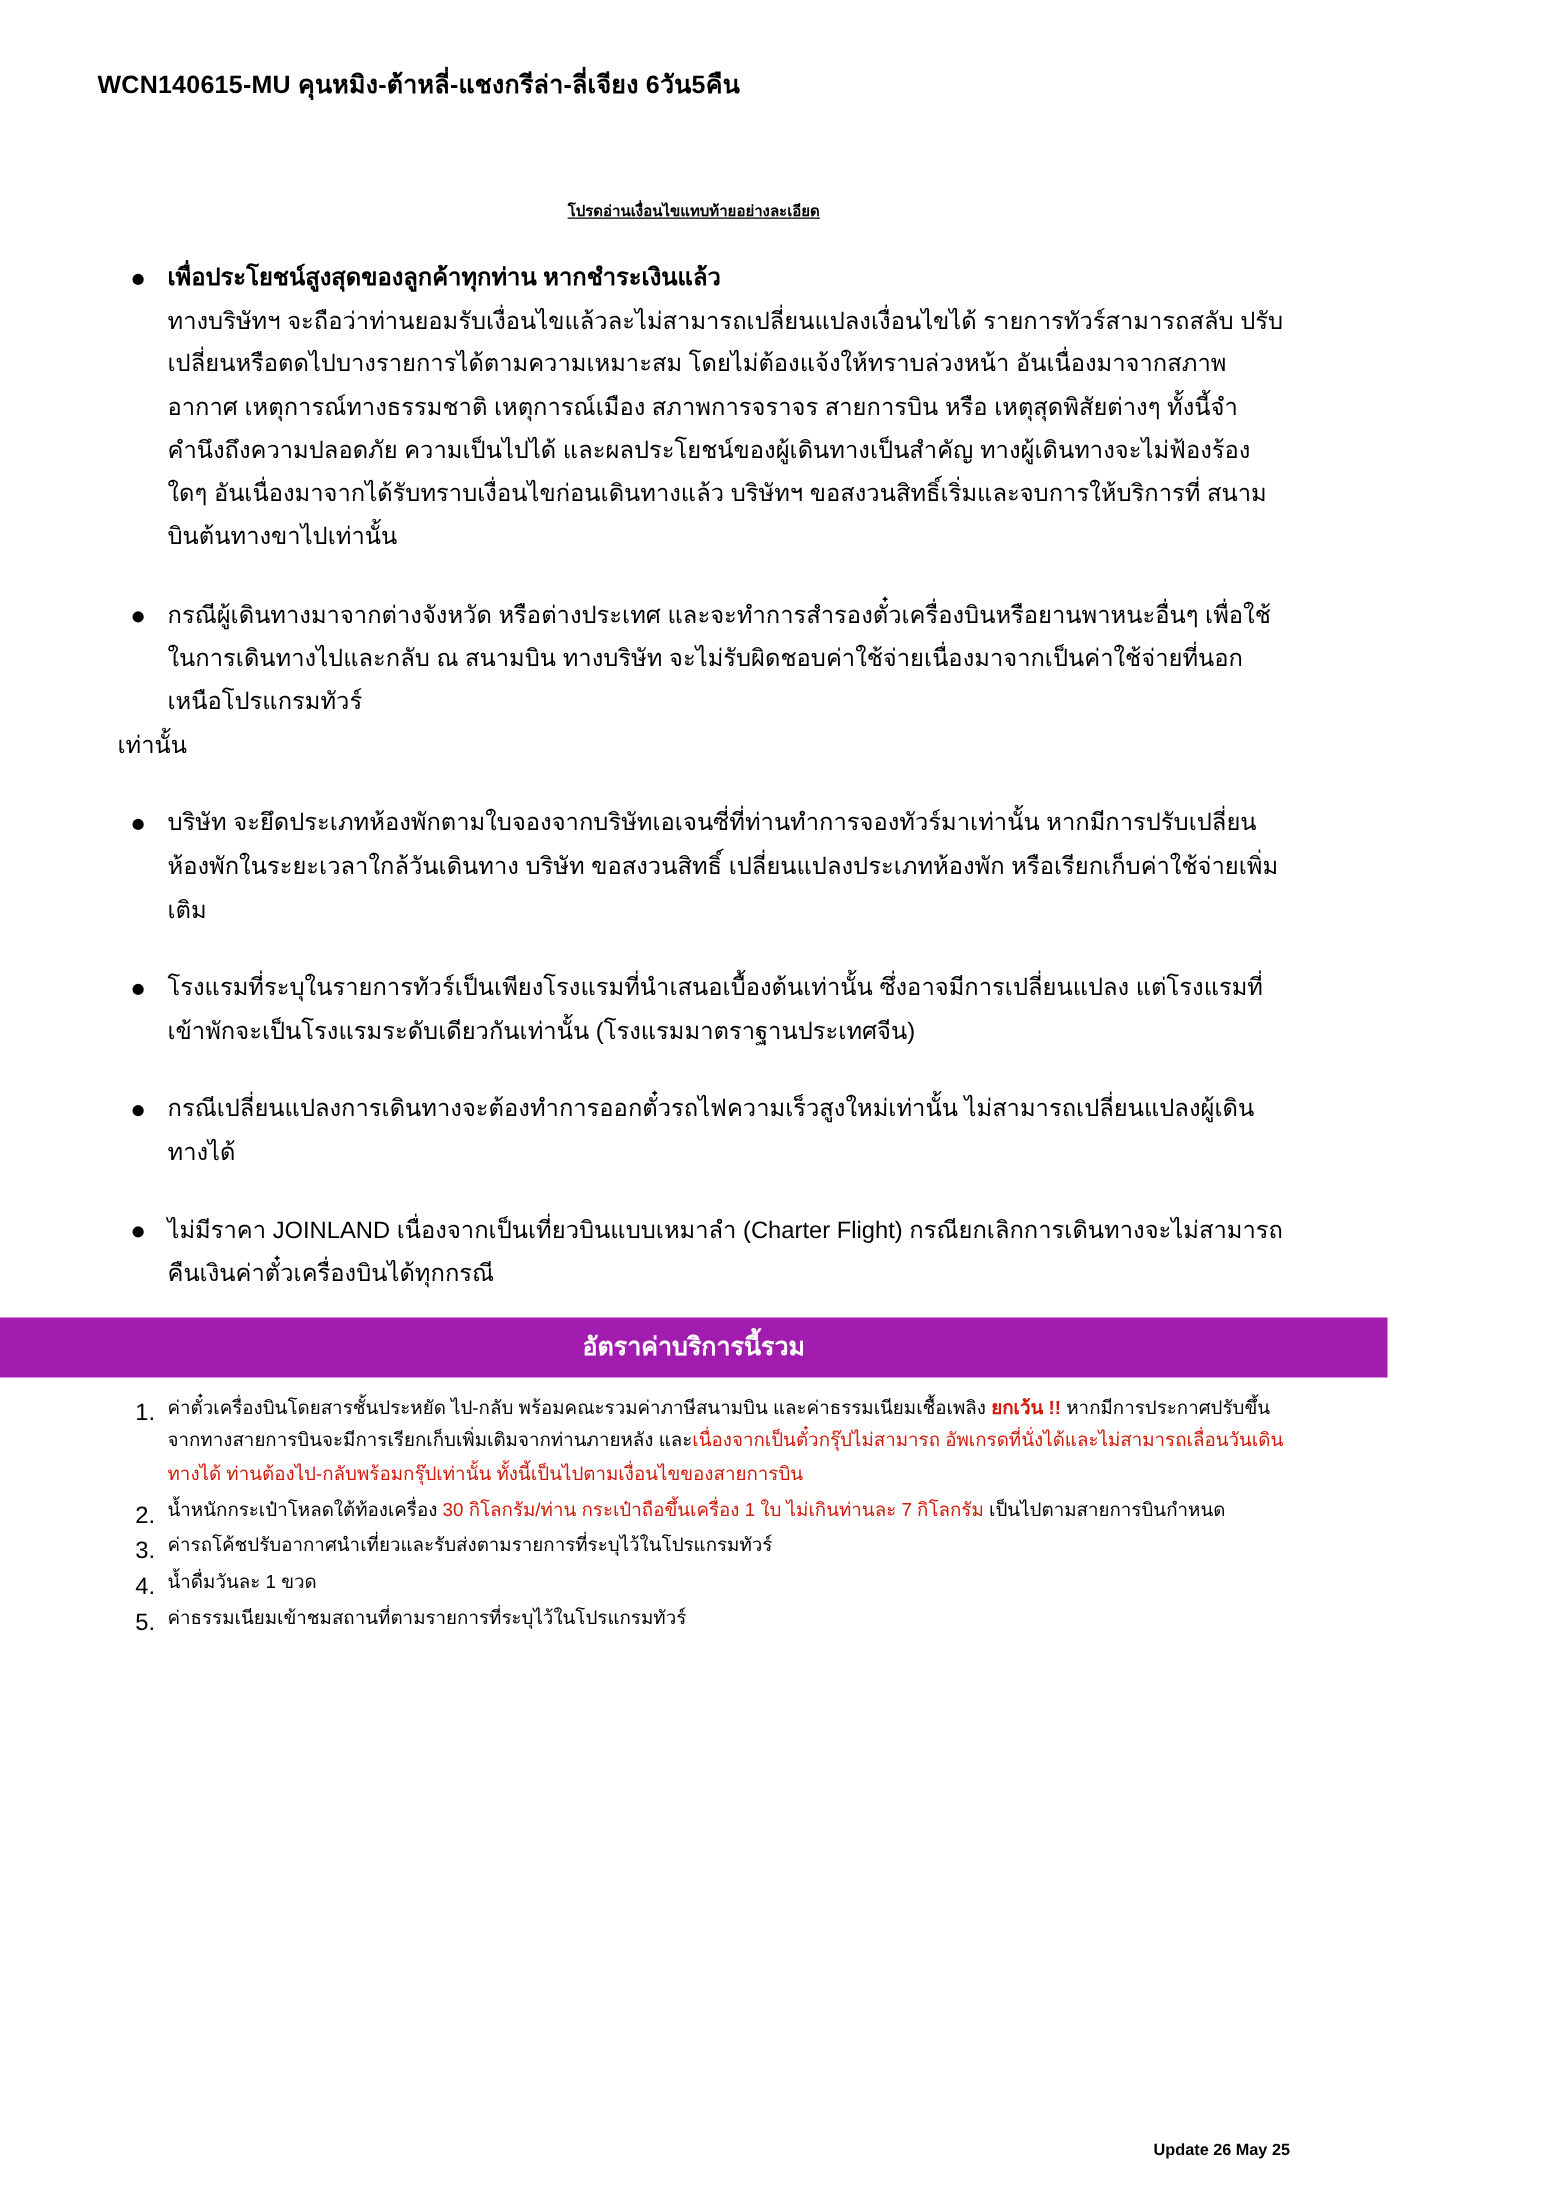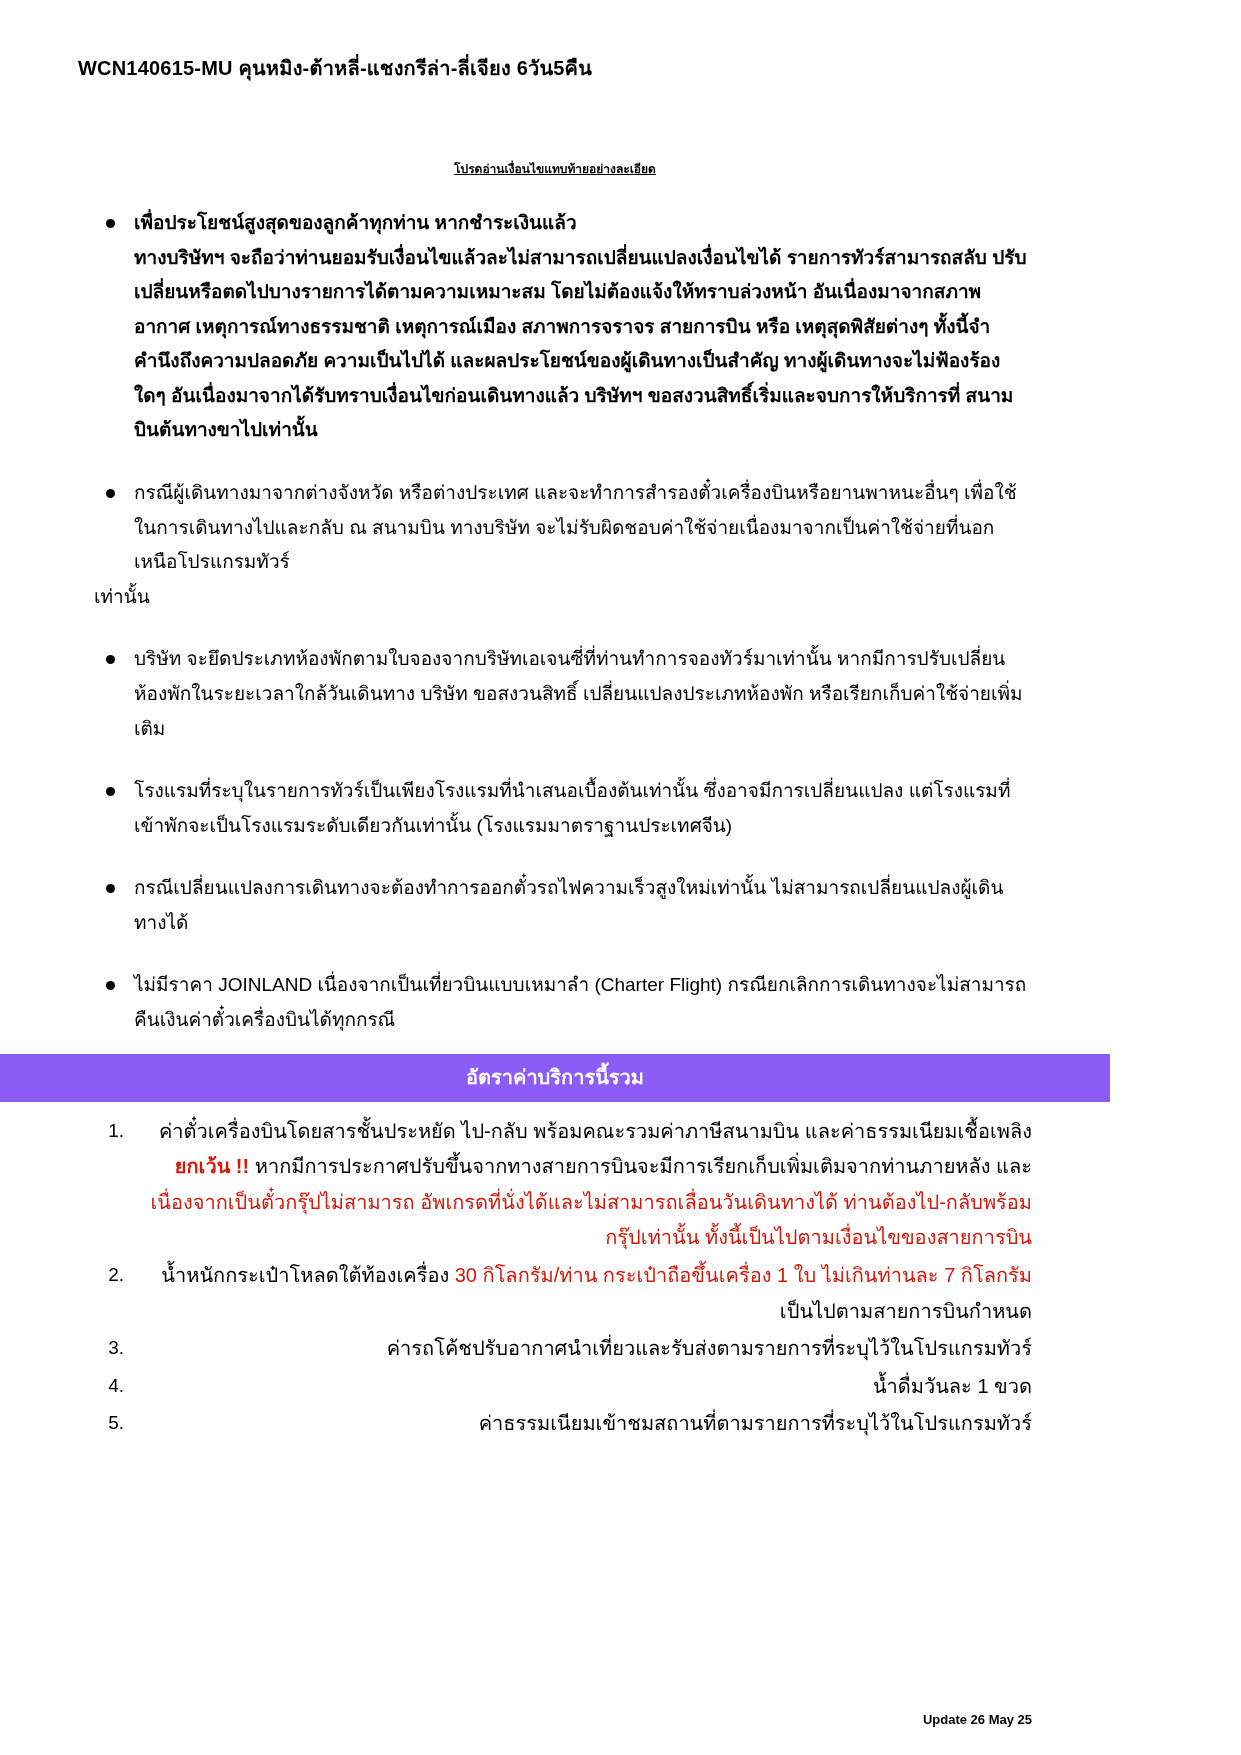--- a/index.html
+++ b/index.html
@@ -55,52 +55,51 @@
     top: 13px;
     width: 9px;
     height: 9px;
     background: #000;
     border-radius: 50%;
   }
   li.b-strong {
     font-weight: bold;
   }
   .sub-text {
-    font-weight: bold;
+    font-weight: normal;
     display: block;
   }
   .hanging-note {
     font-size: 19px;
     line-height: 1.82;
     margin: -16px 0 16px 16px;
     padding-left: 0;
   }
   .blue-bar {
-    background: #8b5cf6;
+    background: #a21caf;
     color: #ffffff;
     text-align: center;
     font-weight: bold;
     font-size: 20px;
     padding: 7px 0 9px 0;
     margin: 14px -78px 12px -78px;
   }
   ol.numbers {
     margin: 0;
     padding: 0 0 0 0;
     list-style: none;
     counter-reset: numitem;
   }
   ol.numbers > li {
     counter-increment: numitem;
     position: relative;
     padding-left: 56px;
-    font-size: 20px;
+    font-size: 15px;
     line-height: 1.78;
     margin-bottom: 2px;
-    text-align: right;
   }
   ol.numbers > li::before {
     content: counter(numitem) ".";
     position: absolute;
     left: 18px;
     top: 0;
     width: 28px;
     text-align: right;
     font-size: 19px;
   }

